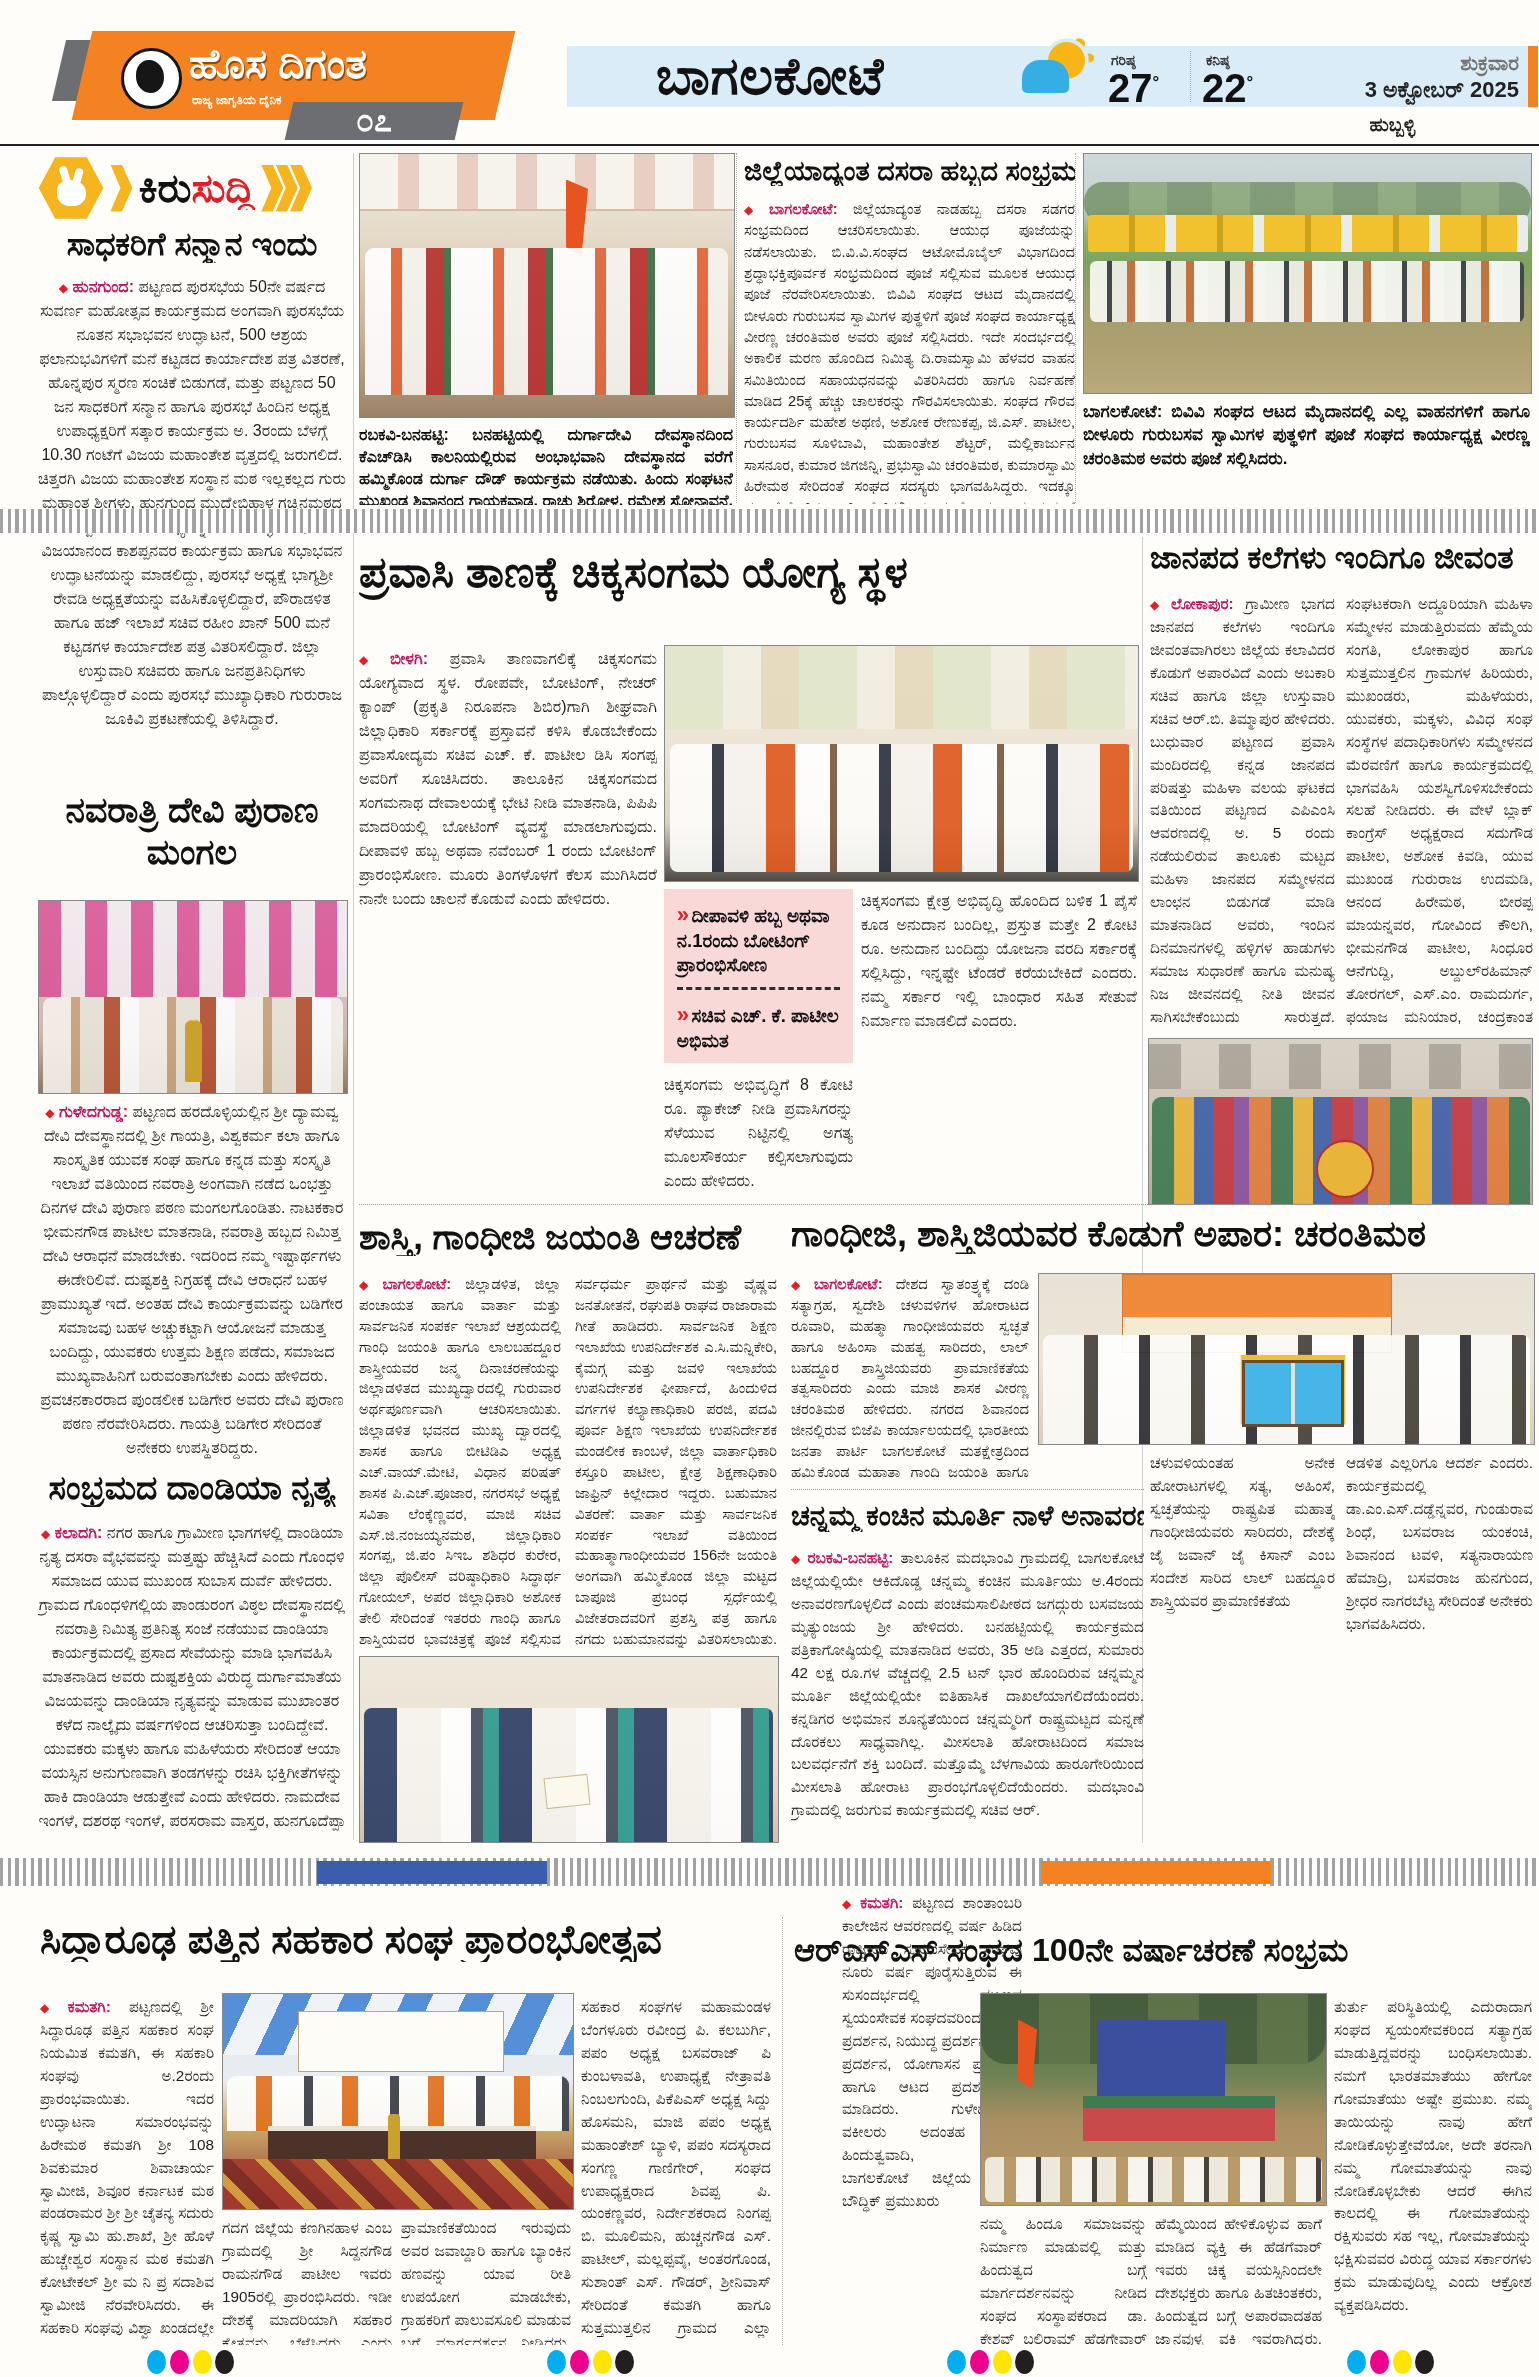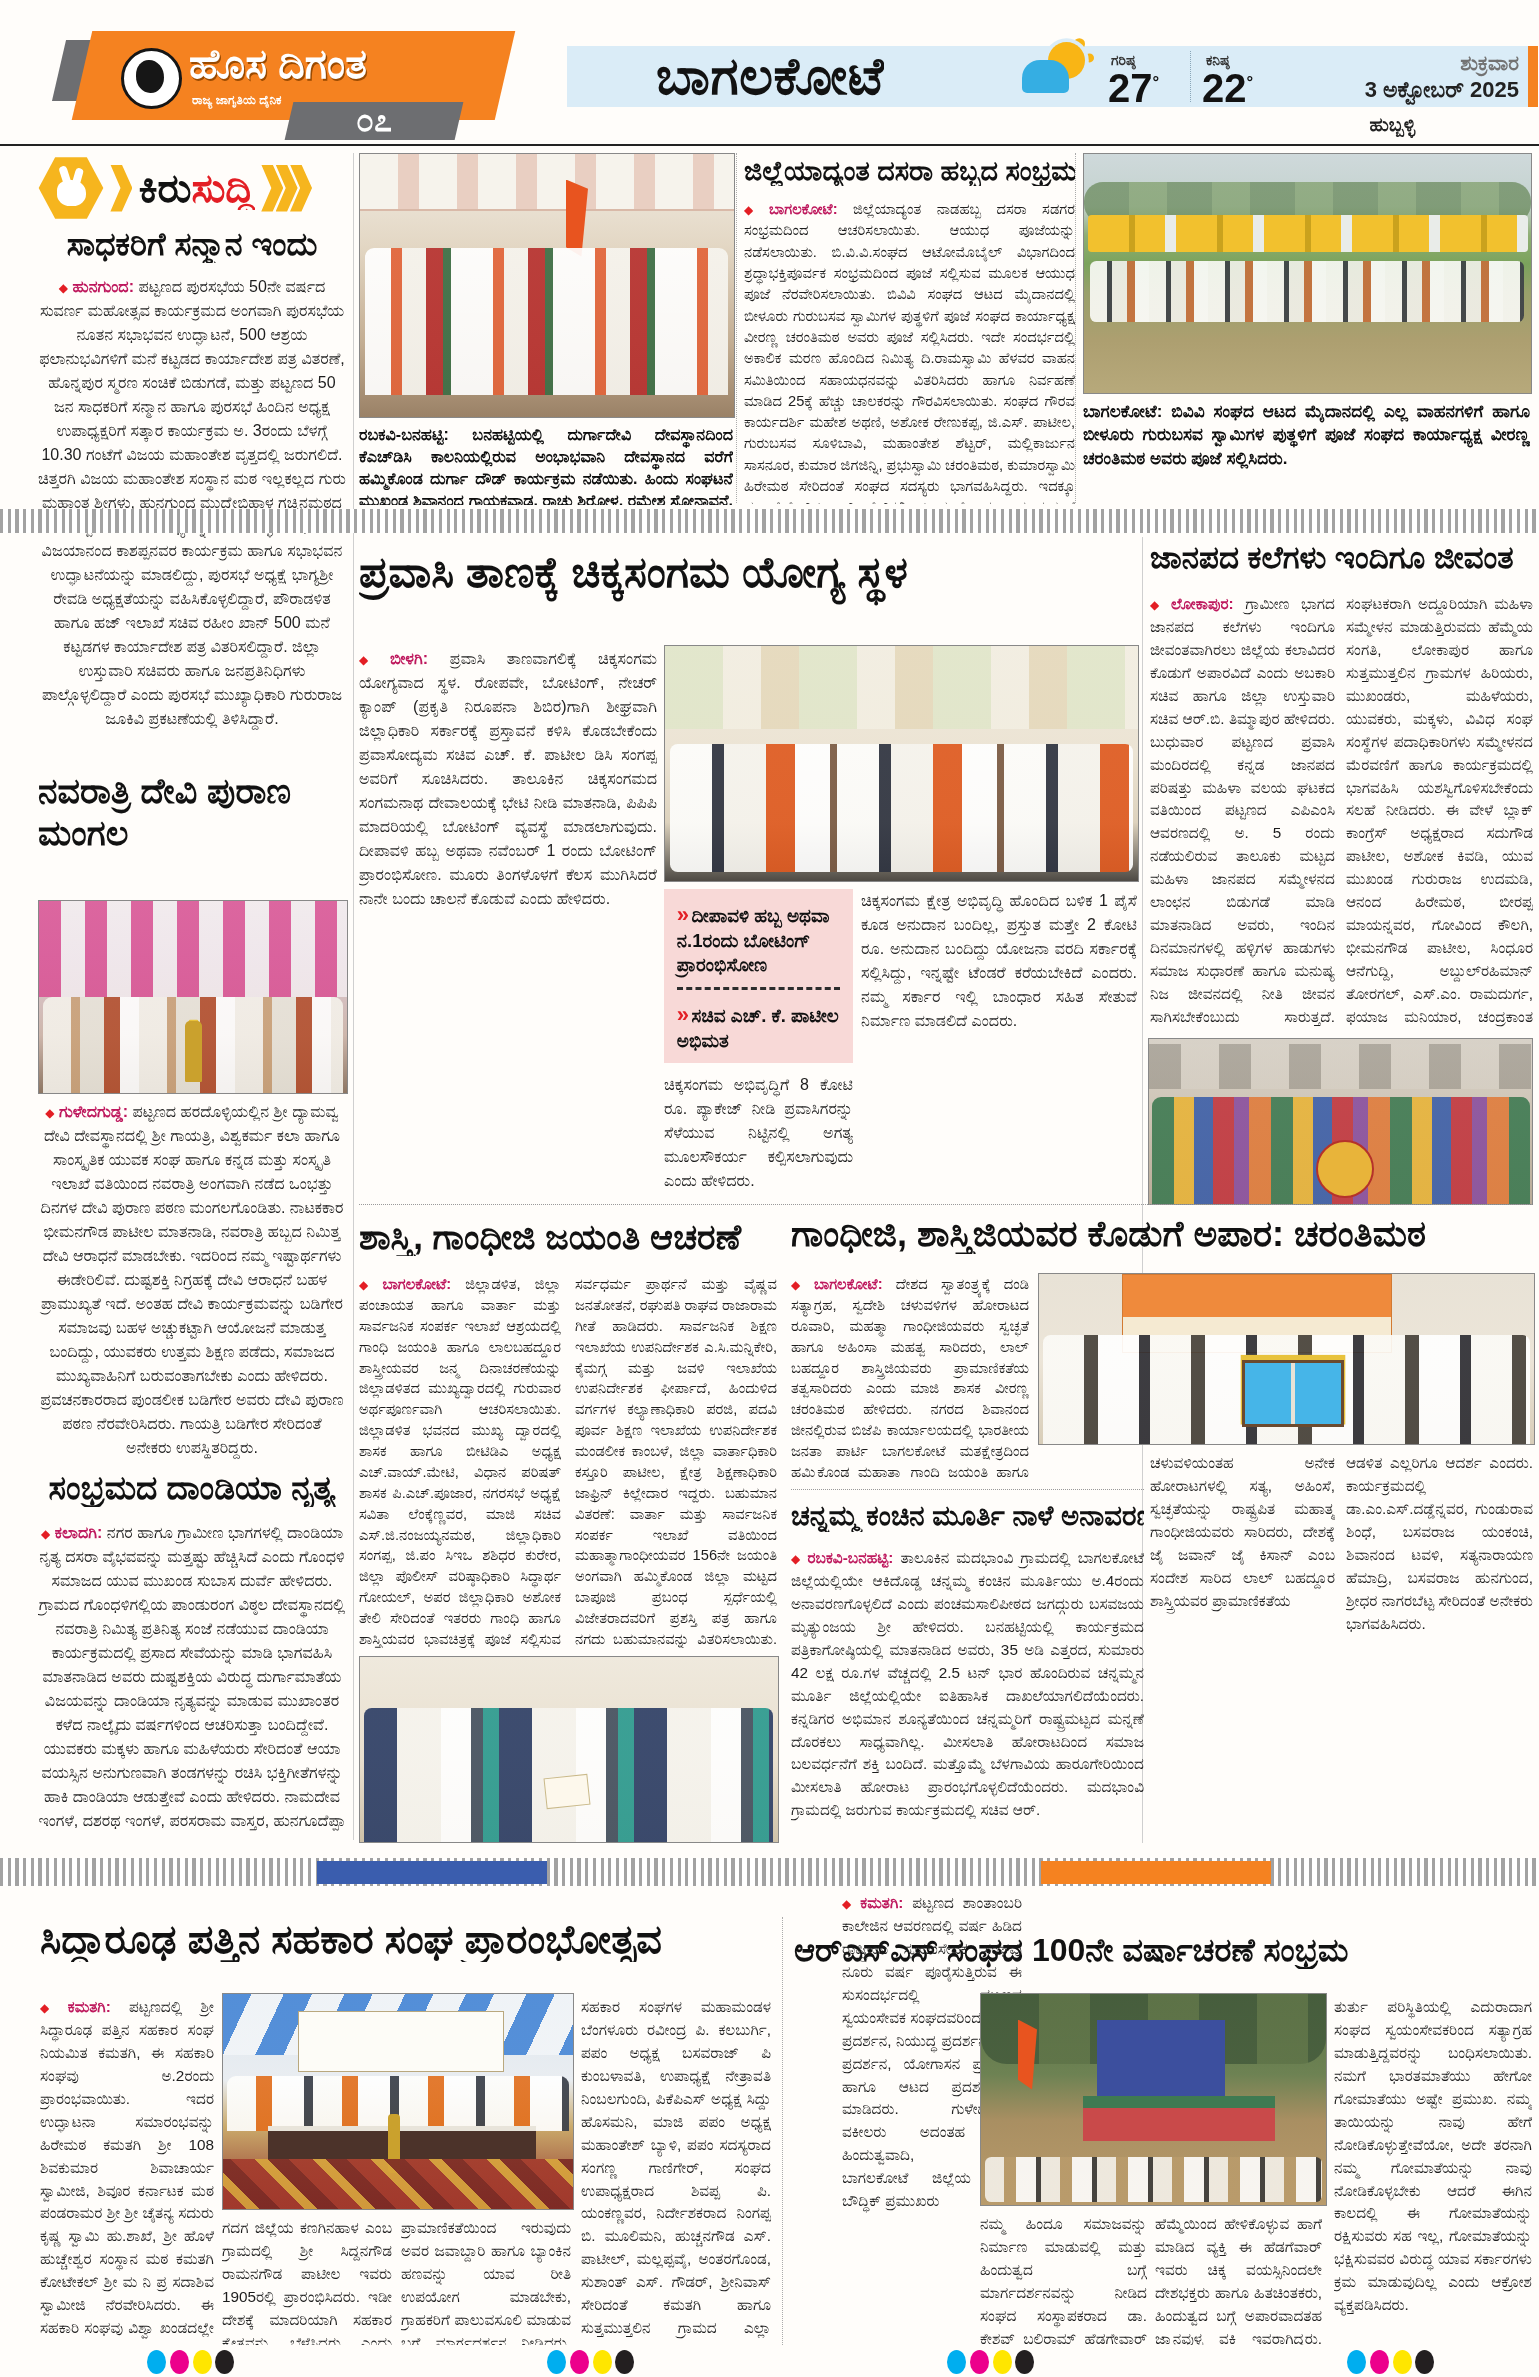--- a/index.html
+++ b/index.html
@@ -73,21 +73,21 @@
     <span class="chev" style="margin-left:-14px;"></span>
     <span class="chev" style="margin-left:-14px;"></span>
   </div>
 
   <div class="abs hd" style="left:38px;top:227px;width:308px;font-size:32px;text-align:center;white-space:nowrap;">ಸಾಧಕರಿಗೆ ಸನ್ಮಾನ ಇಂದು</div>
   <div class="abs bd bdc" style="left:38px;top:275px;width:308px;height:530px;font-size:16px;">
     <span class="di">◆</span><span class="dl">ಹುನಗುಂದ:</span>
     <span>ಪಟ್ಟಣದ ಪುರಸಭೆಯ 50ನೇ ವರ್ಷದ ಸುವರ್ಣ ಮಹೋತ್ಸವ ಕಾರ್ಯಕ್ರಮದ ಅಂಗವಾಗಿ ಪುರಸಭೆಯ ನೂತನ ಸಭಾಭವನ ಉದ್ಘಾಟನೆ, 500 ಆಶ್ರಯ ಫಲಾನುಭವಿಗಳಿಗೆ ಮನೆ ಕಟ್ಟಡದ ಕಾರ್ಯಾದೇಶ ಪತ್ರ ವಿತರಣೆ, ಹೊನ್ನಪುರ ಸ್ಮರಣ ಸಂಚಿಕೆ ಬಿಡುಗಡೆ, ಮತ್ತು ಪಟ್ಟಣದ 50 ಜನ ಸಾಧಕರಿಗೆ ಸನ್ಮಾನ ಹಾಗೂ ಪುರಸಭೆ ಹಿಂದಿನ ಅಧ್ಯಕ್ಷ ಉಪಾಧ್ಯಕ್ಷರಿಗೆ ಸತ್ಕಾರ ಕಾರ್ಯಕ್ರಮ ಅ. 3ರಂದು ಬೆಳಗ್ಗೆ 10.30 ಗಂಟೆಗೆ ವಿಜಯ ಮಹಾಂತೇಶ ವೃತ್ತದಲ್ಲಿ ಜರುಗಲಿದೆ. ಚಿತ್ತರಗಿ ವಿಜಯ ಮಹಾಂತೇಶ ಸಂಸ್ಥಾನ ಮಠ ಇಲ್ಲಕಲ್ಲದ ಗುರು ಮಹಾಂತ ಶ್ರೀಗಳು, ಹುನಗುಂದ ಮುದ್ದೇಬಿಹಾಳ ಗಚ್ಚಿನಮಠದ ಅಮರೇಶ್ವರ ದೇವರು ಸಾನಿಧ್ಯವನ್ನು ವಹಿಸಿಕೊಳ್ಳುವರು, ಶಾಸಕ ವಿಜಯಾನಂದ ಕಾಶಪ್ಪನವರ ಕಾರ್ಯಕ್ರಮ ಹಾಗೂ ಸಭಾಭವನ ಉದ್ಘಾಟನೆಯನ್ನು ಮಾಡಲಿದ್ದು, ಪುರಸಭೆ ಅಧ್ಯಕ್ಷೆ ಭಾಗ್ಯಶ್ರೀ ರೇವಡಿ ಅಧ್ಯಕ್ಷತೆಯನ್ನು ವಹಿಸಿಕೊಳ್ಳಲಿದ್ದಾರೆ, ಪೌರಾಡಳಿತ ಹಾಗೂ ಹಜ್ ಇಲಾಖೆ ಸಚಿವ ರಹೀಂ ಖಾನ್ 500 ಮನೆ ಕಟ್ಟಡಗಳ ಕಾರ್ಯಾದೇಶ ಪತ್ರ ವಿತರಿಸಲಿದ್ದಾರೆ. ಜಿಲ್ಲಾ ಉಸ್ತುವಾರಿ ಸಚಿವರು ಹಾಗೂ ಜನಪ್ರತಿನಿಧಿಗಳು ಪಾಲ್ಗೊಳ್ಳಲಿದ್ದಾರೆ ಎಂದು ಪುರಸಭೆ ಮುಖ್ಯಾಧಿಕಾರಿ ಗುರುರಾಜ ಜೂಕಿವಿ ಪ್ರಕಟಣೆಯಲ್ಲಿ ತಿಳಿಸಿದ್ದಾರೆ.</span>
   </div>
 
-  <div class="abs hd" style="left:38px;top:770px;width:308px;font-size:35px;line-height:1.2;">ನವರಾತ್ರಿ ದೇವಿ ಪುರಾಣ ಮಂಗಲ</div>
+  <div class="abs hd" style="left:38px;top:789px;width:308px;font-size:35px;text-align:center;line-height:1.2;">ನವರಾತ್ರಿ ದೇವಿ ಪುರಾಣ ಮಂಗಲ</div>
   <div class="photo" style="left:38px;top:900px;width:308px;height:192px;background:linear-gradient(180deg,#e7dfe0 0%,#ddc9d4 30%,#cdb6ab 70%,#8d7663 100%);">
     <div class="abs" style="left:0;top:0;width:308px;height:96px;background:repeating-linear-gradient(90deg,#d9488f 0 22px,#f4eef1 22px 46px);opacity:.8;"></div>
     <div class="prow" style="left:3.8px;bottom:0;width:300px;height:96px;background:repeating-linear-gradient(90deg,#f4f1ea 0 28px,#caa27a 28px 37px,#e8e4da 37px 61px,#b3502f 61px 77px,#fff 77px 96px);opacity:.9;"></div>
     <div class="abs" style="left:146px;bottom:11.5px;width:16.6px;height:61px;background:#caa12d;border-radius:5.1px 5.1px 1.3px 1.3px;box-shadow:0 -5.1px 0 -3.8px #e8c23c;"></div>
   </div>
   <div class="abs bd bdc" style="left:38px;top:1100px;width:308px;height:359px;font-size:16px;">
     <span class="di">◆</span><span class="dl">ಗುಳೇದಗುಡ್ಡ:</span>
     <span>ಪಟ್ಟಣದ ಹರದೊಳ್ಳಿಯಲ್ಲಿನ ಶ್ರೀ ದ್ಯಾಮವ್ವ ದೇವಿ ದೇವಸ್ಥಾನದಲ್ಲಿ ಶ್ರೀ ಗಾಯತ್ರಿ, ವಿಶ್ವಕರ್ಮ ಕಲಾ ಹಾಗೂ ಸಾಂಸ್ಕೃತಿಕ ಯುವಕ ಸಂಘ ಹಾಗೂ ಕನ್ನಡ ಮತ್ತು ಸಂಸ್ಕೃತಿ ಇಲಾಖೆ ವತಿಯಿಂದ ನವರಾತ್ರಿ ಅಂಗವಾಗಿ ನಡೆದ ಒಂಭತ್ತು ದಿನಗಳ ದೇವಿ ಪುರಾಣ ಪಠಣ ಮಂಗಲಗೊಂಡಿತು. ನಾಟಕಕಾರ ಭೀಮನಗೌಡ ಪಾಟೀಲ ಮಾತನಾಡಿ, ನವರಾತ್ರಿ ಹಬ್ಬದ ನಿಮಿತ್ತ ದೇವಿ ಆರಾಧನೆ ಮಾಡಬೇಕು. ಇದರಿಂದ ನಮ್ಮ ಇಷ್ಟಾರ್ಥಗಳು ಈಡೇರಿಲಿವೆ. ದುಷ್ಟಶಕ್ತಿ ನಿಗ್ರಹಕ್ಕೆ ದೇವಿ ಆರಾಧನೆ ಬಹಳ ಪ್ರಾಮುಖ್ಯತೆ ಇದೆ. ಅಂತಹ ದೇವಿ ಕಾರ್ಯಕ್ರಮವನ್ನು ಬಡಿಗೇರ ಸಮಾಜವು ಬಹಳ ಅಚ್ಚುಕಟ್ಟಾಗಿ ಆಯೋಜನೆ ಮಾಡುತ್ತ ಬಂದಿದ್ದು, ಯುವಕರು ಉತ್ತಮ ಶಿಕ್ಷಣ ಪಡೆದು, ಸಮಾಜದ ಮುಖ್ಯವಾಹಿನಿಗೆ ಬರುವಂತಾಗಬೇಕು ಎಂದು ಹೇಳಿದರು. ಪ್ರವಚನಕಾರರಾದ ಪುಂಡಲೀಕ ಬಡಿಗೇರ ಅವರು ದೇವಿ ಪುರಾಣ ಪಠಣ ನೆರವೇರಿಸಿದರು. ಗಾಯತ್ರಿ ಬಡಿಗೇರ ಸೇರಿದಂತೆ ಅನೇಕರು ಉಪಸ್ಥಿತರಿದ್ದರು.</span>
   </div>
 

